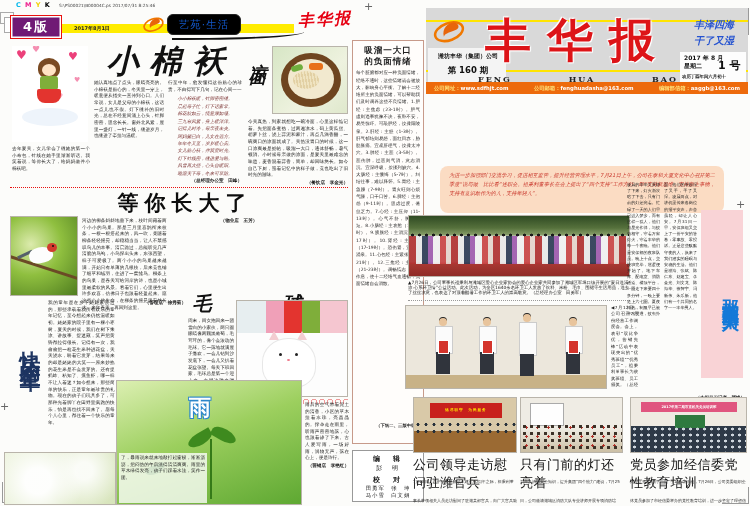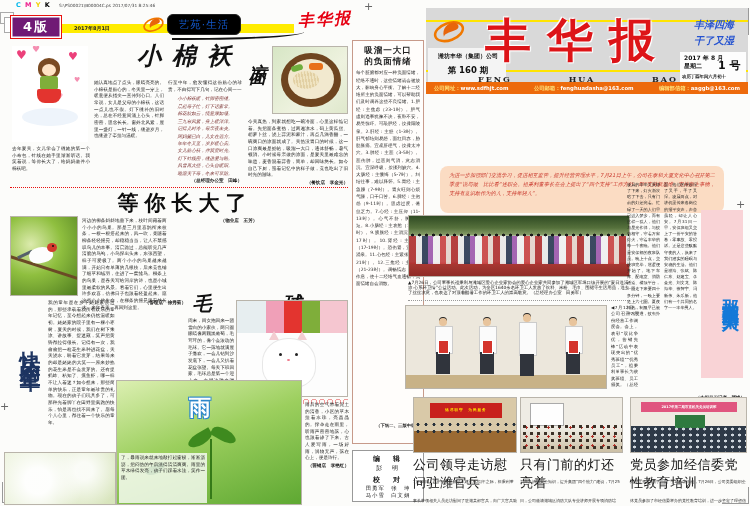--- a/index.html
+++ b/index.html
@@ -42,22 +42,22 @@
   #xiao-illu .h1{left:4px;top:2px;font-size:12px;color:#ec407a}
   #xiao-illu .h2{left:20px;top:-2px;font-size:9px;color:#f48fb1}
   #xiao-illu .h3{left:56px;top:4px;font-size:11px;color:#ec407a}
   #xiao-illu .h4{left:44px;top:46px;font-size:8px;color:#f8a8c0}
   #xiao-illu .h5{left:62px;top:30px;font-size:7px;color:#f48fb1}
   #girl-hair{position:absolute;left:26px;top:12px;width:22px;height:20px;background:#7a4a22;border-radius:50% 50% 40% 40%;}
   #girl-face{position:absolute;left:30px;top:18px;width:14px;height:12px;background:#ffe3c4;border-radius:50%;}
   #girl-top{position:absolute;left:28px;top:30px;width:18px;height:14px;background:#7fae3a;border-radius:3px;}
   #girl-skirt{position:absolute;left:25px;top:43px;width:24px;height:14px;background:#e3342f;border-radius:2px 2px 8px 8px;}
   #girl-cloud{position:absolute;left:10px;top:62px;width:56px;height:18px;background:#eef4fb;border-radius:50%;}
-  #xiao-title{left:100px;top:40px;width:142px;height:36px;font-size:24px;font-weight:bold;letter-spacing:11px;
-              text-align:right;font-style:italic;color:#111;}
+  #xiao-title{left:100px;top:40px;width:142px;height:36px;font-size:32px;font-weight:bold;letter-spacing:11px;
+              text-align:center;font-style:italic;color:#111;}
   #xiao-col1{left:12px;top:146px;width:78px;height:38px;}
   #xiao-col2{left:94px;top:80px;width:70px;height:104px;}
   #xiao-col3{left:168px;top:80px;width:74px;height:106px;}
   #xiao-poem{font-size:4.6px;line-height:1.62;text-align:center;color:#7a3030;font-style:italic;white-space:pre-line;margin-top:2px;}
   
   #liang-title{left:248px;top:50px;width:22px;height:66px;font-size:17px;font-weight:bold;font-style:italic;letter-spacing:6px;color:#111;}
   #liang-photo{left:272px;top:46px;width:76px;height:68px;background:linear-gradient(135deg,#d7e6c5,#eef2df 60%,#dfe8cc);}
   #bowl-outer{position:absolute;left:8px;top:6px;width:60px;height:54px;border-radius:50%;background:#6e441f;}
   #bowl-inner{position:absolute;left:7px;top:6px;width:46px;height:40px;border-radius:50%;background:#f2e9cf;}
   #bowl-carrot{position:absolute;left:28px;top:10px;width:14px;height:7px;border-radius:3px;background:#e8701a;}

